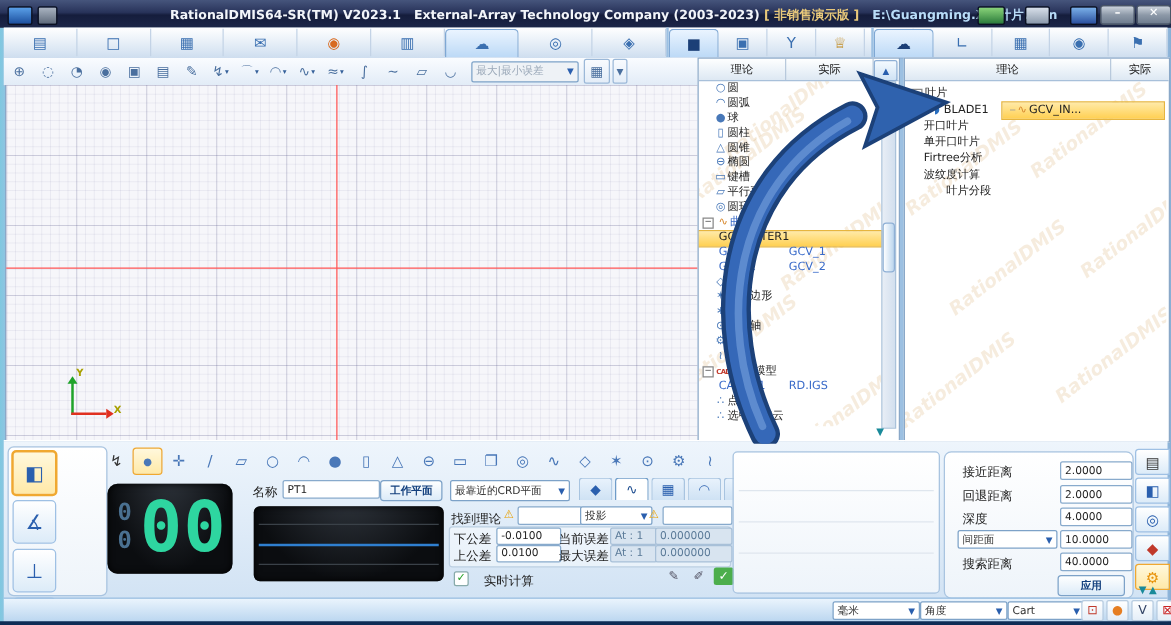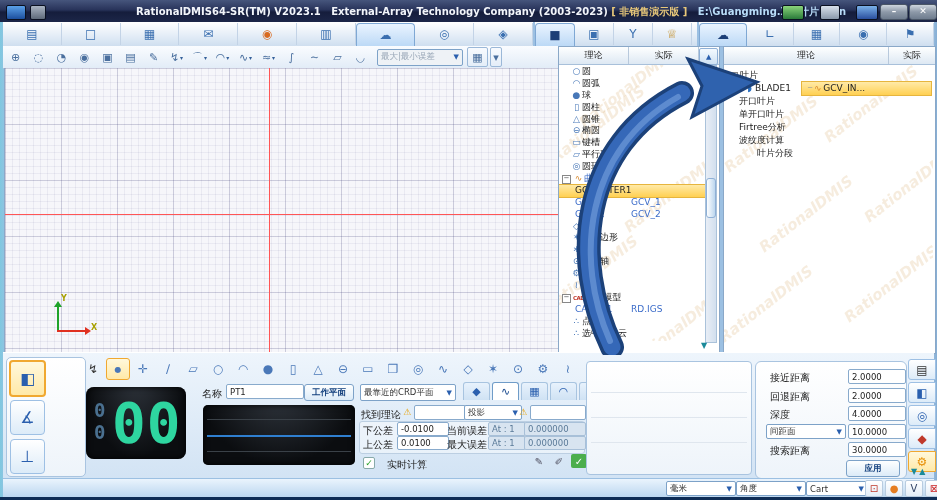--- a/index.html
+++ b/index.html
@@ -548,21 +548,21 @@
       </div>
     <div class="combo abs" style="left:10px;top:62px;width:72px;height:13px">
       <span>间距面</span>
       <span class="car">▼</span>
     </div>
     <div class="field abs" style="left:92px;top:62px;width:50px;height:13px">
         <span>10.0000</span>
       </div>
     <span class="lbl" style="left:14px;top:82px">搜索距离</span>
     <div class="field abs" style="left:92px;top:80px;width:50px;height:13px">
-        <span>30.0000</span>
+        <span>40.0000</span>
       </div>
     <div class="pbtn abs" style="left:90px;top:98px;width:52px;height:15px">应用</div>
   </div>
 
   <div class="abs" style="left:905px;top:6px;display:flex;flex-direction:column" id="sidestrip">
       <div class="sstrip-btn">
         <span style="color: rgb(51, 51, 51);">▤</span>
       </div>
       <div class="sstrip-btn">
         <span>◧</span>

